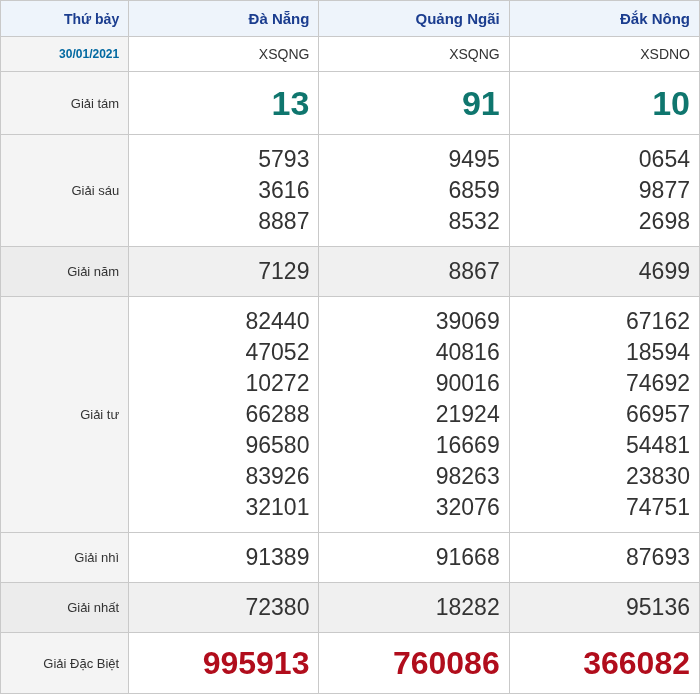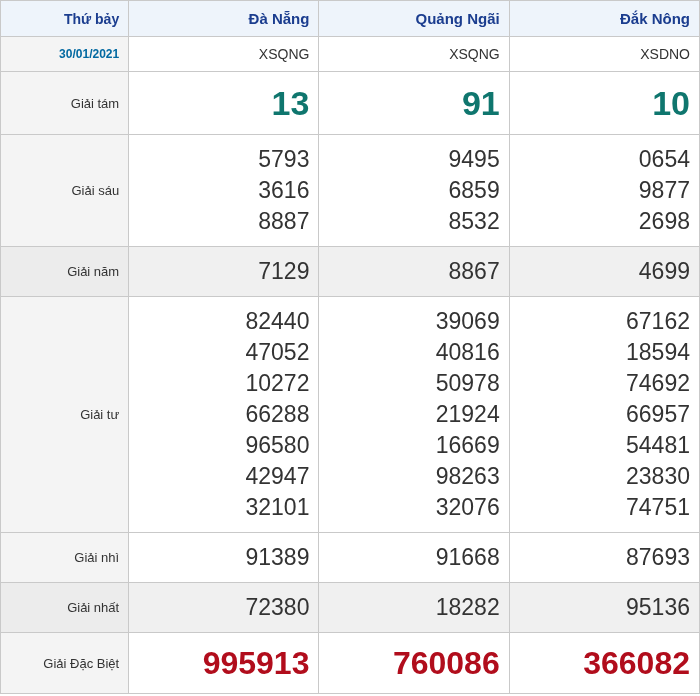--- a/index.html
+++ b/index.html
@@ -152,27 +152,27 @@
     </tr>
 
     <tr class="row-g4">
       <td class="label-cell">Giải tư</td>
       <td class="val-cell">
         <span class="num-line">82440</span>
         <span class="num-line">47052</span>
         <span class="num-line">10272</span>
         <span class="num-line">66288</span>
         <span class="num-line">96580</span>
-        <span class="num-line">42947</span>
+        <span class="num-line">83926</span>
         <span class="num-line">32101</span>
       </td>
       <td class="val-cell">
         <span class="num-line">39069</span>
         <span class="num-line">40816</span>
-        <span class="num-line">50978</span>
+        <span class="num-line">90016</span>
         <span class="num-line">21924</span>
         <span class="num-line">16669</span>
         <span class="num-line">98263</span>
         <span class="num-line">32076</span>
       </td>
       <td class="val-cell">
         <span class="num-line">67162</span>
         <span class="num-line">18594</span>
         <span class="num-line">74692</span>
         <span class="num-line">66957</span>

